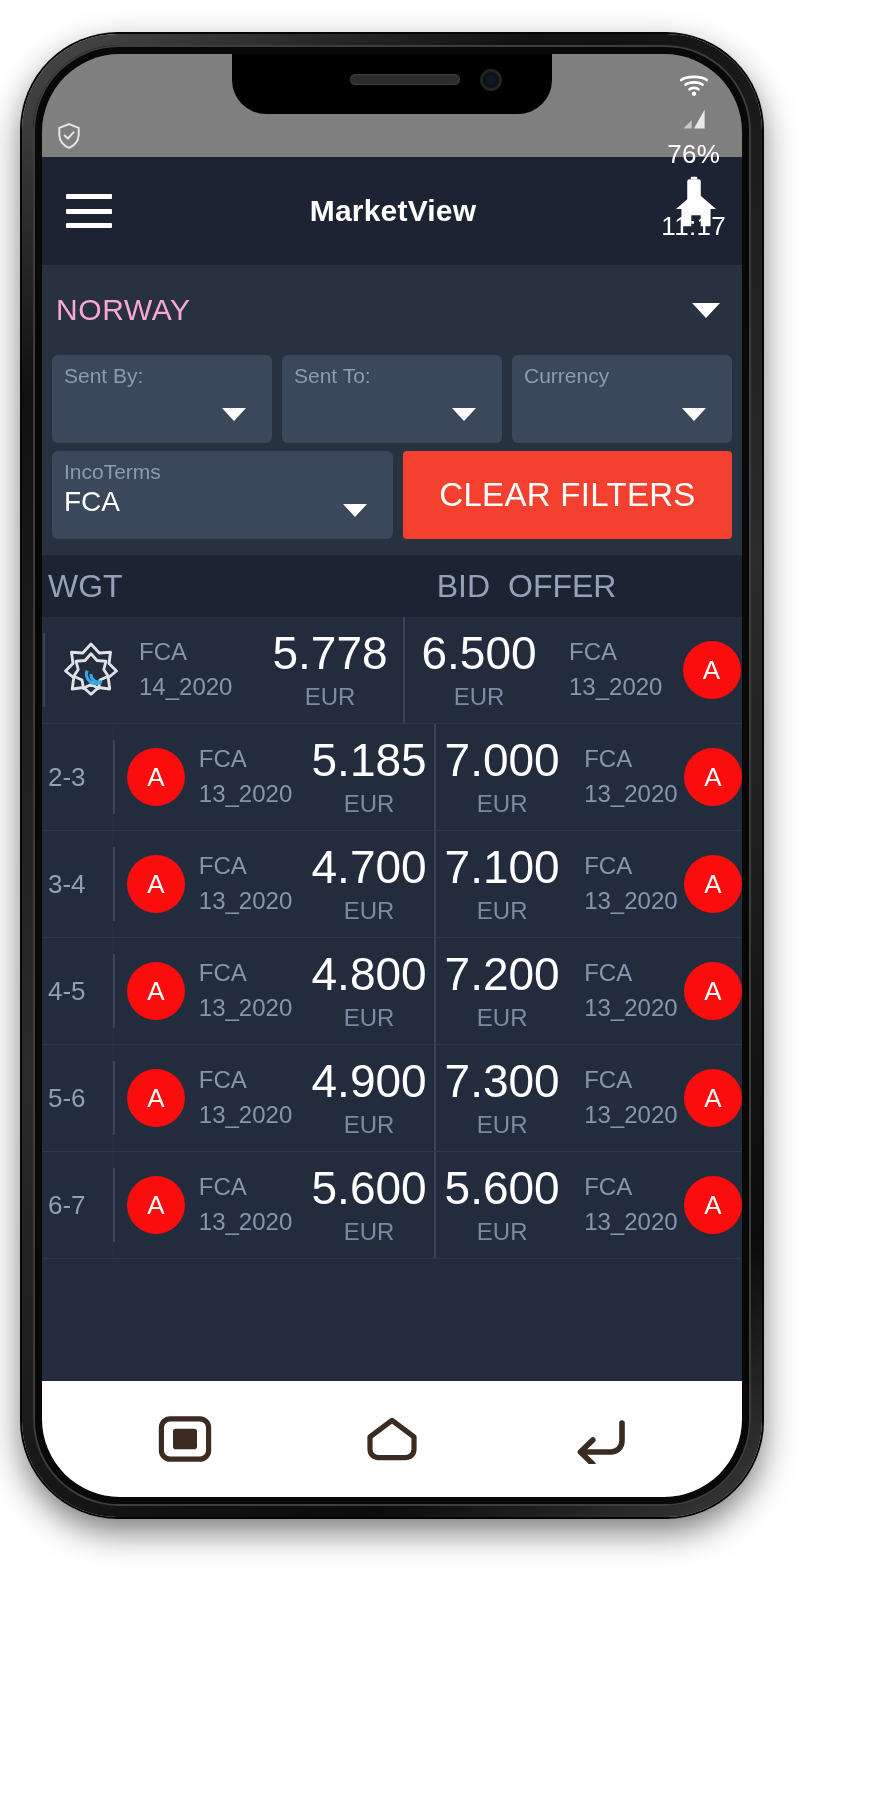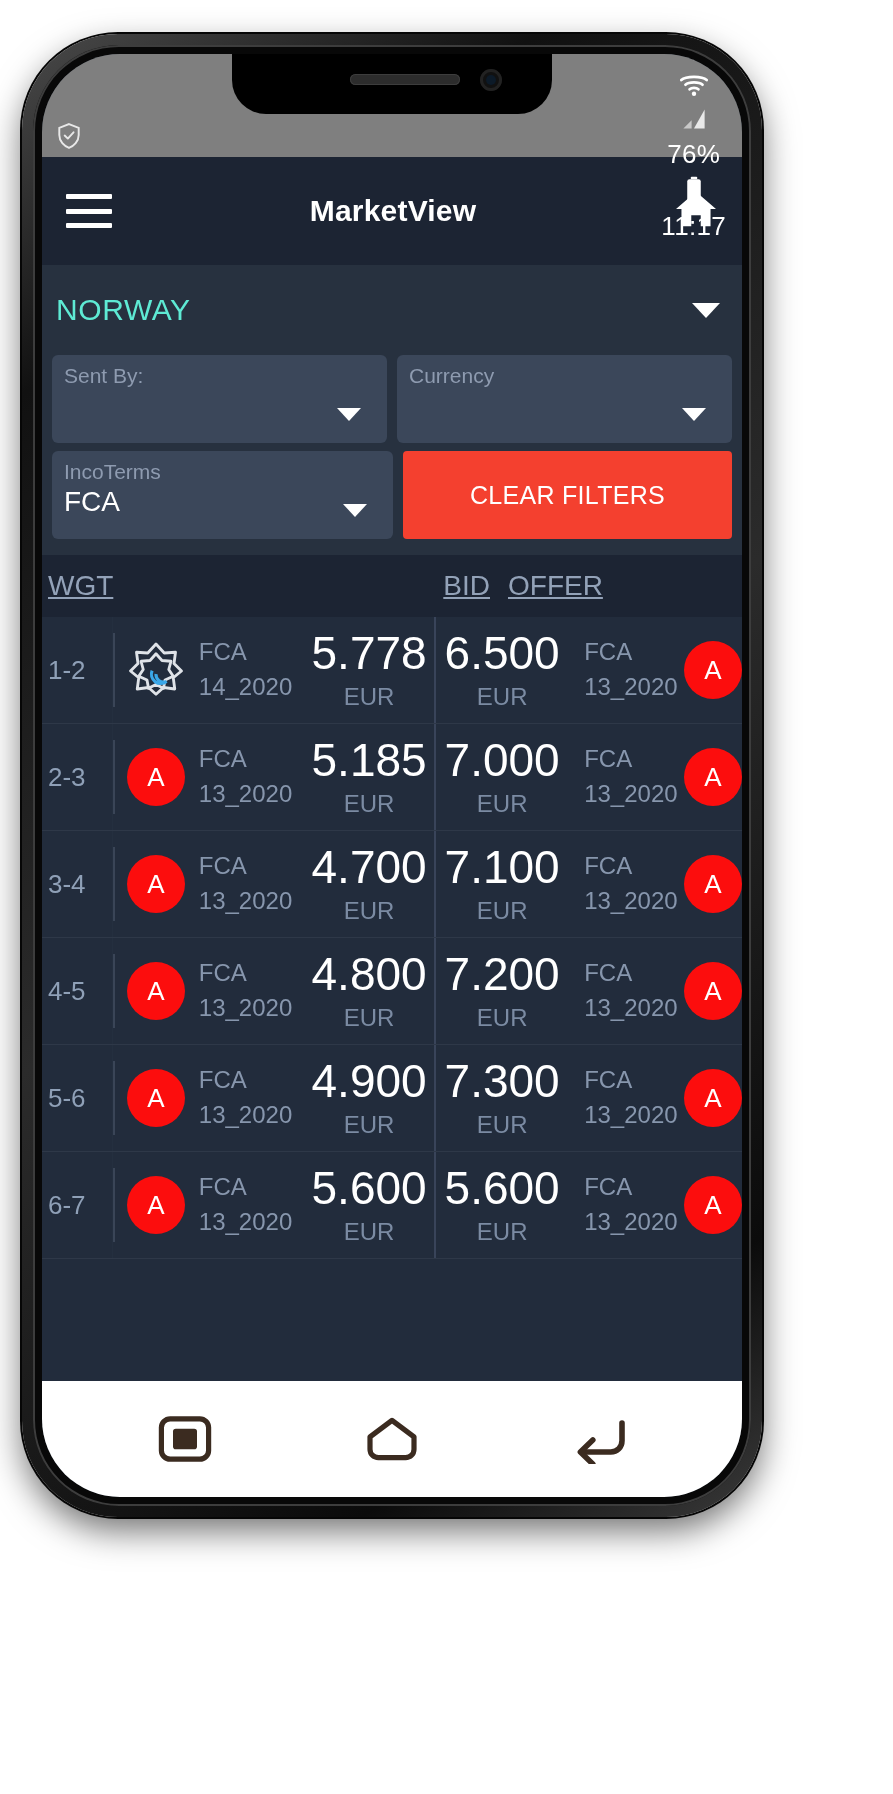--- a/index.html
+++ b/index.html
@@ -181,21 +181,21 @@
     height: 90px;
     background: #27313f;
     display: flex;
     align-items: center;
     justify-content: space-between;
     padding: 0 22px 0 14px;
     box-sizing: border-box;
   }
   .country-name {
     font-size: 30px;
-    color: #5eead4;
+    color: #f9a8d4;
     letter-spacing: .6px;
   }
   .caret {
     width: 0; height: 0;
     border-left: 14px solid transparent;
     border-right: 14px solid transparent;
     border-top: 15px solid #ffffff;
   }
   .caret.sm {
     border-left-width: 12px;
@@ -246,39 +246,38 @@
   .clear-btn {
     flex: 1 1 0;
     min-width: 0;
     height: 88px;
     background: #f4402f;
     border-radius: 4px;
     display: flex;
     align-items: center;
     justify-content: center;
     color: #ffffff;
-    font-size: 25px;
+    font-size: 33px;
     letter-spacing: .3px;
     border: none;
     cursor: pointer;
     font-family: "Liberation Sans", sans-serif;
   }
 
   
   .table-head {
     flex: 0 0 auto;
     height: 62px;
     background: #1c2433;
     display: flex;
     align-items: center;
     color: #93a2b8;
-    font-size: 28px;
+    font-size: 32px;
     box-sizing: border-box;
     padding: 0 10px 0 0;
-    text-decoration: underline;
   }
   .th-wgt   { width: 108px; padding-left: 6px; box-sizing: border-box; }
   .th-spacer{ width: 190px; }
   .th-bid   { width: 150px; text-align: right; }
   .th-offer { width: 150px; text-align: left; padding-left: 18px; box-sizing: border-box; }
 
   .table-body {
     flex: 1 1 auto;
     background: #222c3c;
     overflow: hidden;
@@ -460,20 +459,25 @@
           </div>
 
           <div class="filters">
             <div class="filter-row">
               <div class="filter-cell">
                 <div class="filter-label">Sent By:</div>
                 <div class="filter-value"></div>
                 <span class="caret sm filter-caret"></span>
               </div>
               <div class="filter-cell">
+                <div class="filter-label">Sent To:</div>
+                <div class="filter-value"></div>
+                <span class="caret sm filter-caret"></span>
+              </div>
+              <div class="filter-cell">
                 <div class="filter-label">Currency</div>
                 <div class="filter-value"></div>
                 <span class="caret sm filter-caret"></span>
               </div>
             </div>
 
             <div class="filter-row">
               <div class="filter-cell">
                 <div class="filter-label">IncoTerms</div>
                 <div class="filter-value">FCA</div>
@@ -485,21 +489,20 @@
 
           <div class="table-head">
             <div class="th-wgt">WGT</div>
             <div class="th-spacer"></div>
             <div class="th-bid">BID</div>
             <div class="th-offer">OFFER</div>
           </div>
 
           <div class="table-body" id="table-body">
               <div class="row">
-      <div class="cell-wgt">1-2</div>
       <div class="cell-avatar">
         <span>
     <svg class="logo-mark" viewBox="0 0 40 40">
       <g fill="none" stroke="#dfe3e8" stroke-width="1.9" stroke-linejoin="round">
         <path d="M20 4 L25.5 10 L33 9.5 L32 17 L37 22 L31.5 26.5 L32.5 34 L25 33 L20 37.5 L15 33 L7.5 34 L8.5 26.5 L3 22 L8 17 L7 9.5 L14.5 10 Z"></path>
         <path d="M20 10.5 L24 15 L30 15.5 L28.5 21 L31.5 25.5 L26 28 L25 33.5 L20 31 L15 33.5 L14 28 L8.5 25.5 L11.5 21 L10 15.5 L16 15 Z"></path>
       </g>
       <path d="M20 24 a5 5 0 0 0 7 5 a6.2 6.2 0 0 1 -9.6 -7.2" fill="none" stroke="#3aa7e8" stroke-width="2.1"></path>
     </svg></span>
       </div>

